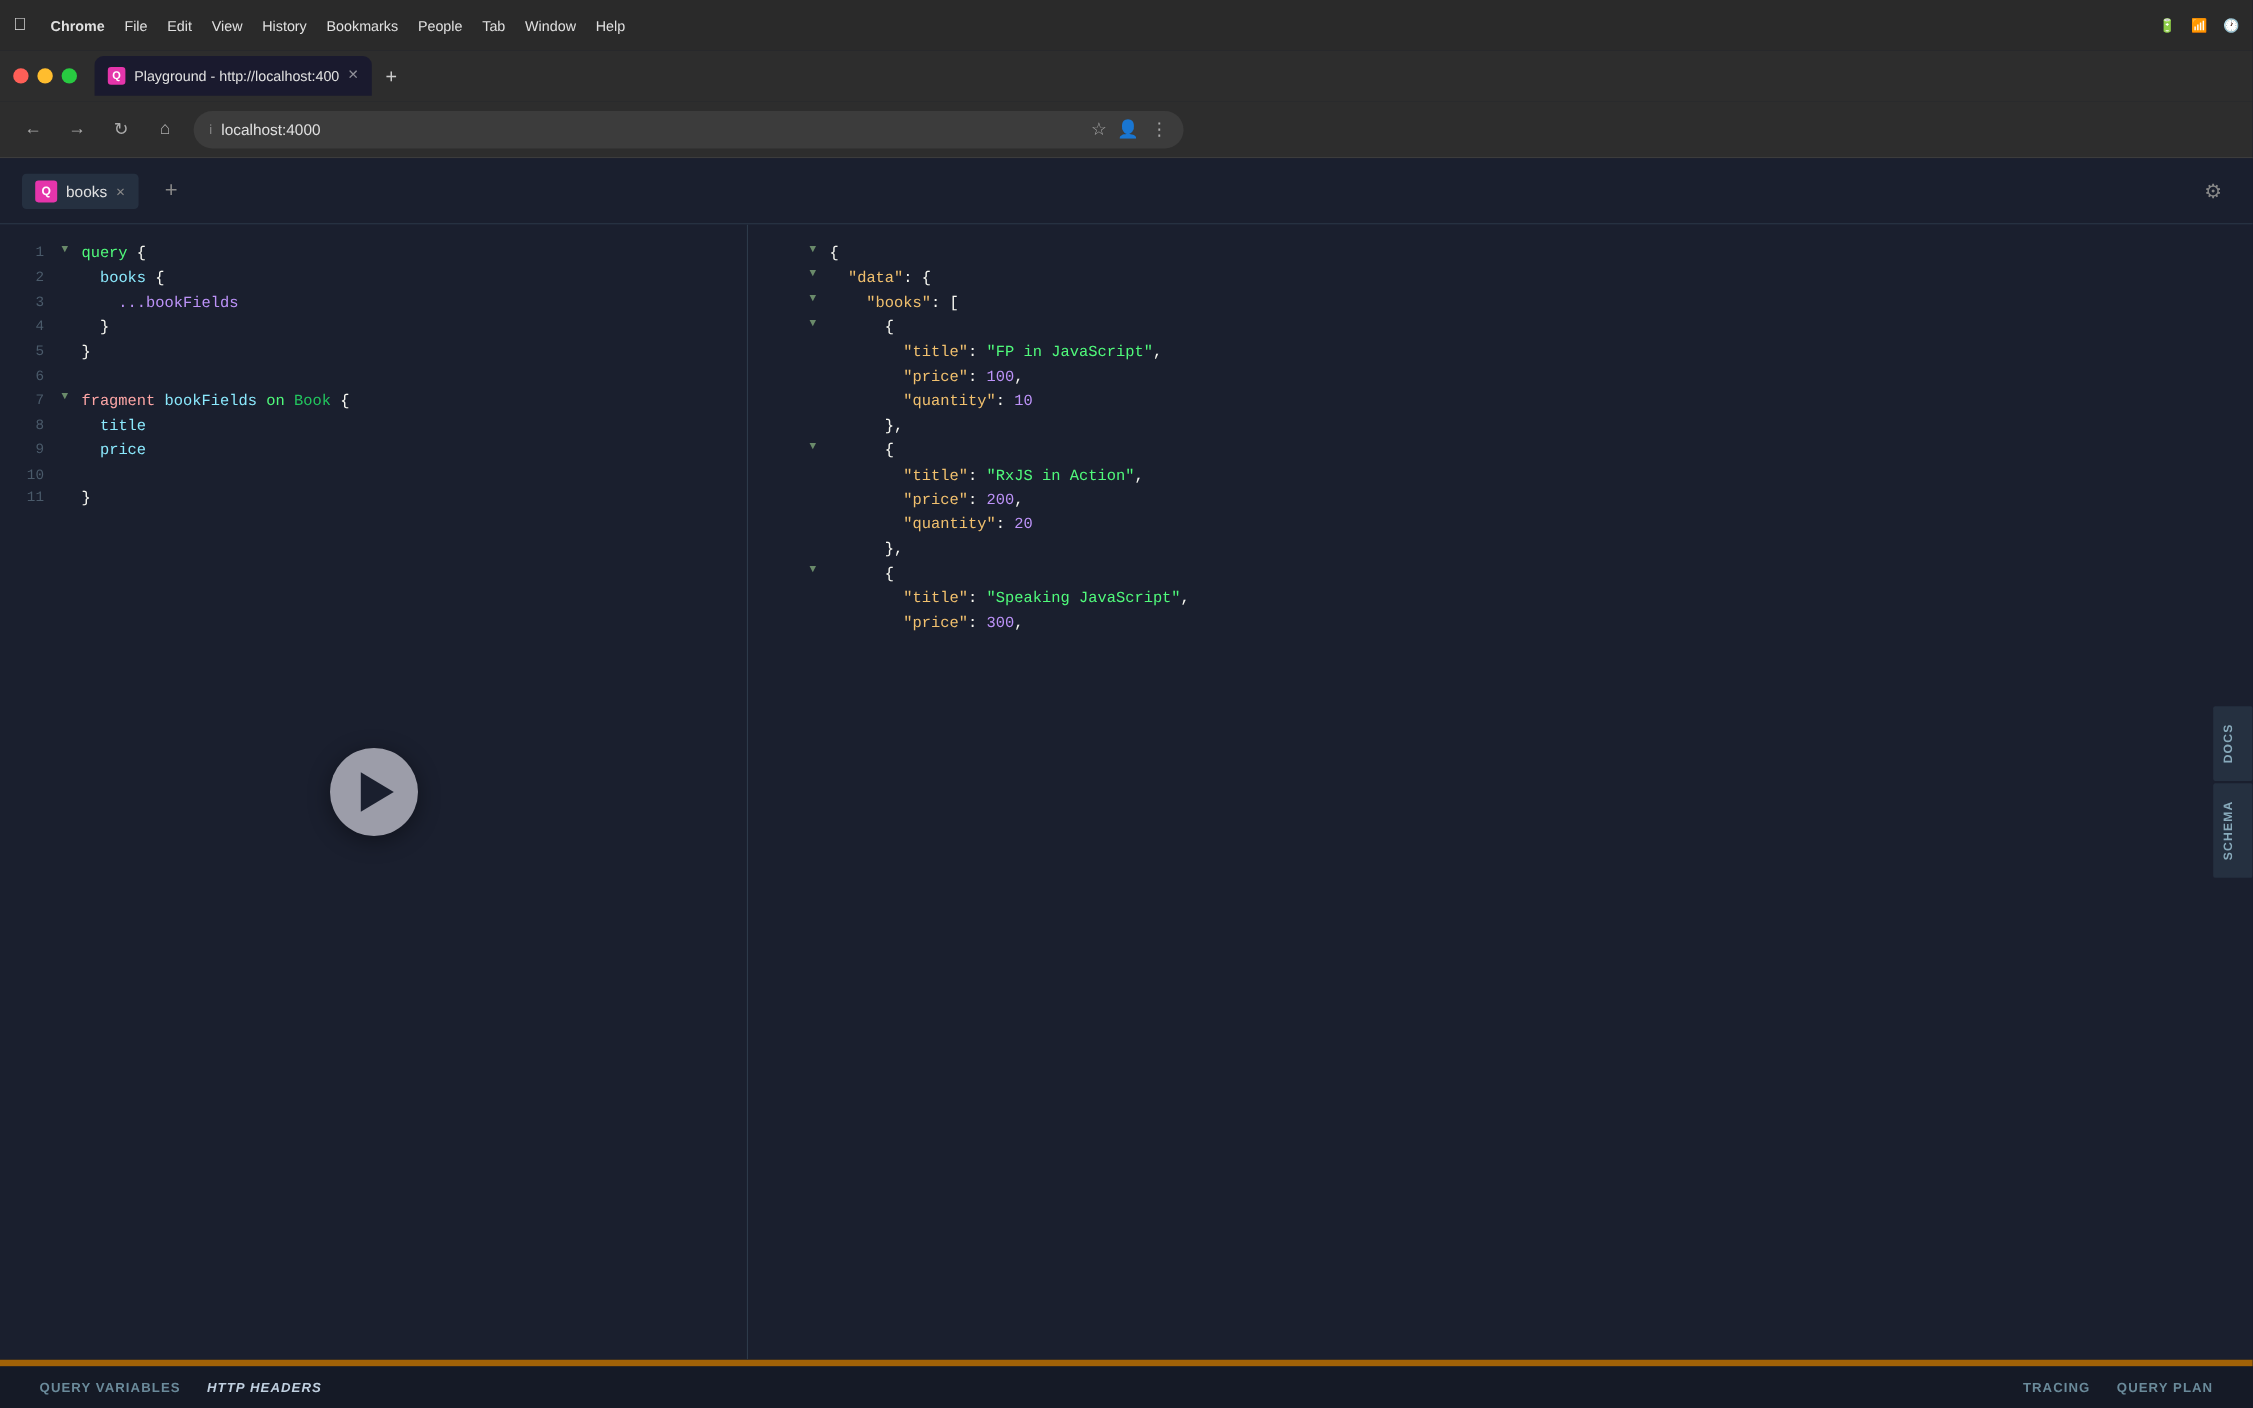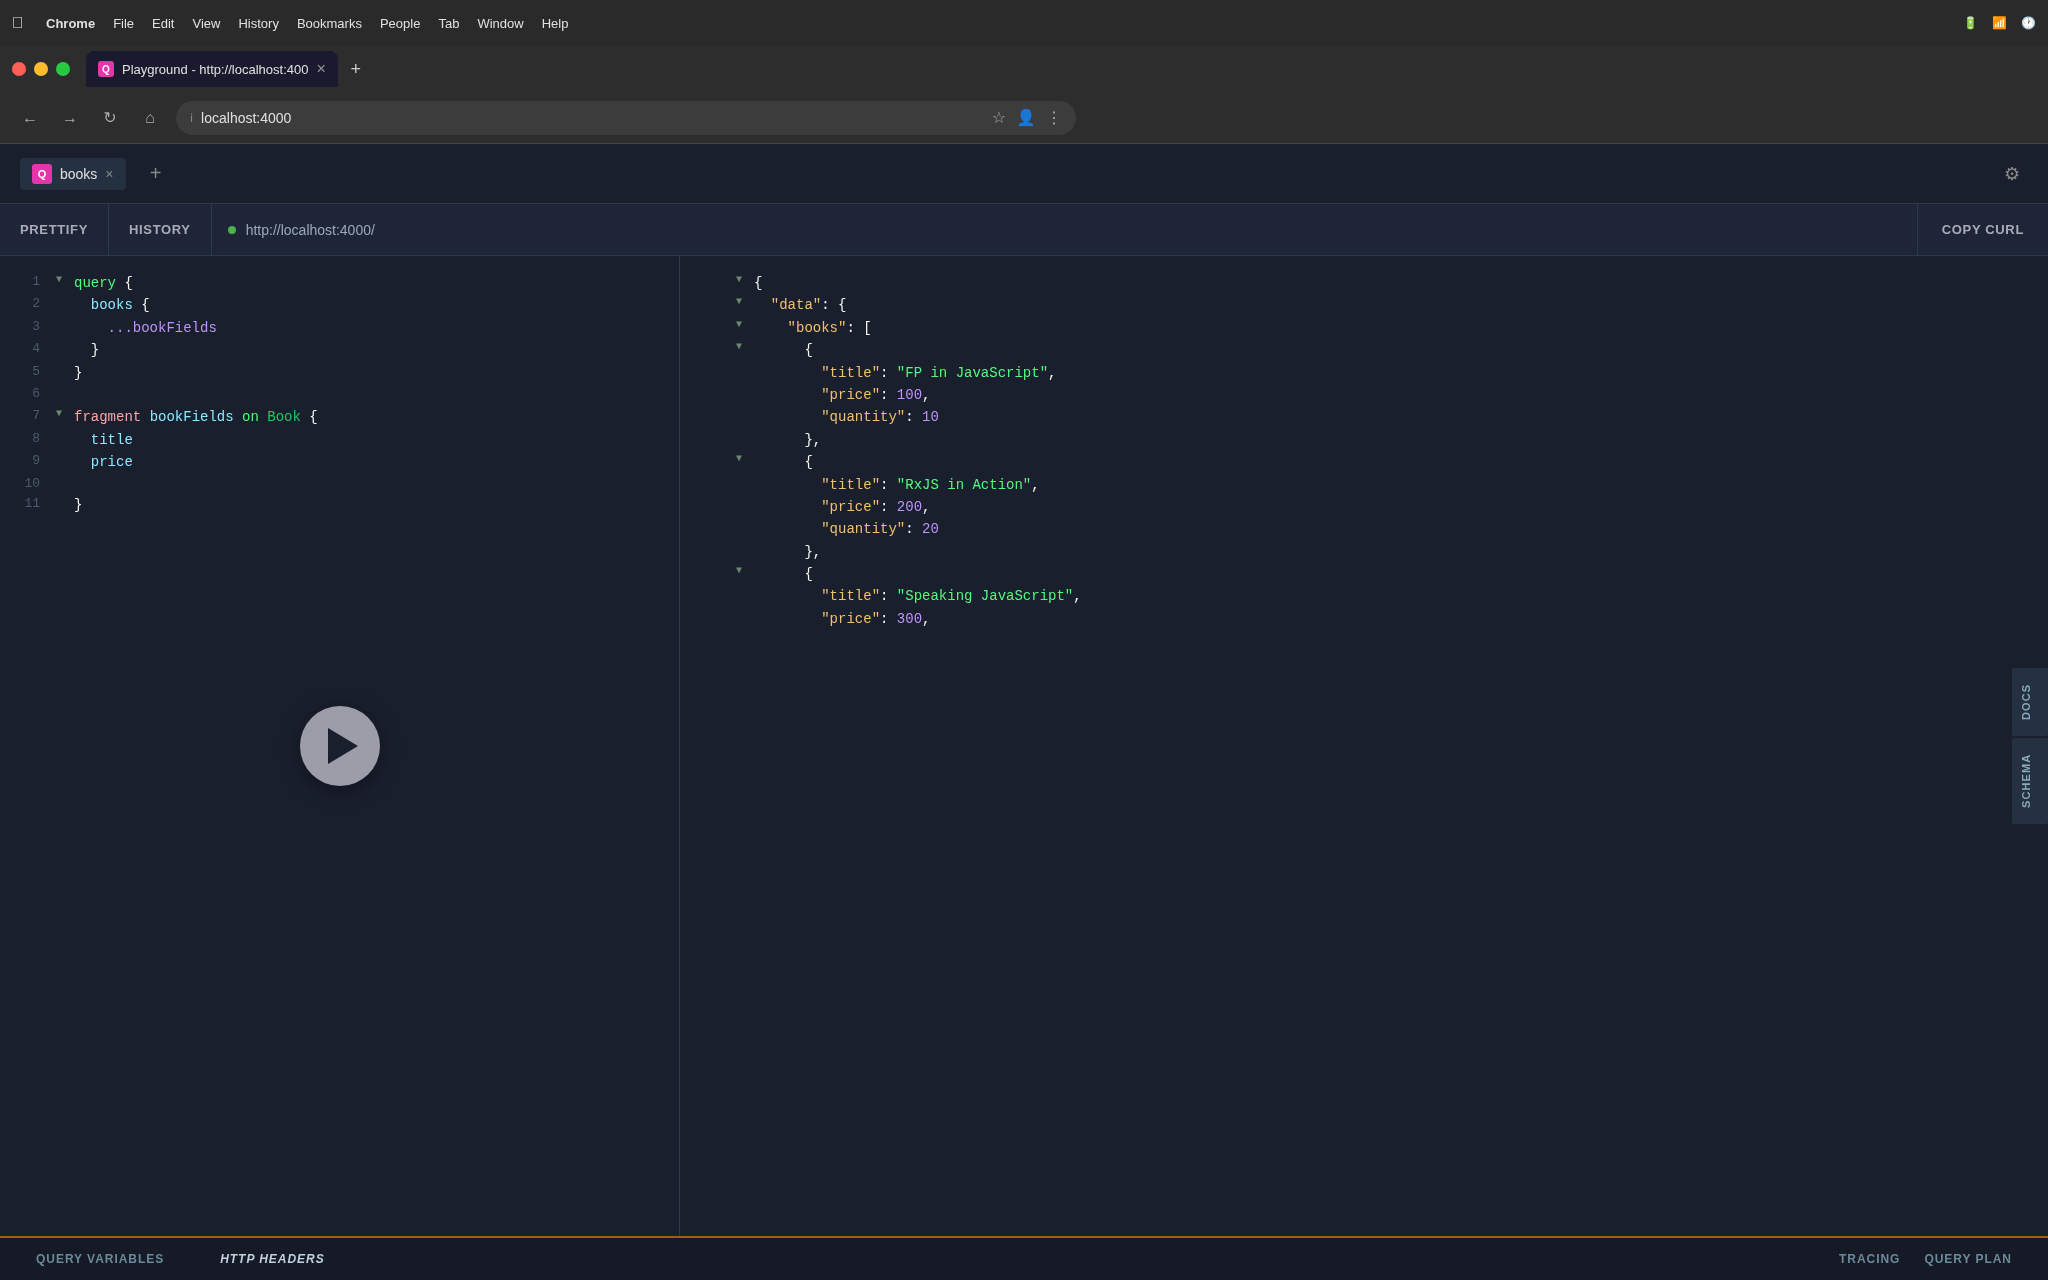--- a/index.html
+++ b/index.html
@@ -284,22 +284,21 @@
       border-radius: 2px;
     }
 
     
     .bottom-bar {
       height: 44px;
       background: #151a26;
       display: flex;
       align-items: center;
       padding: 0 24px;
-      border-top: 2px solid #a16207;
-      gap: 32px;
+      border-top: 6px solid #a16207;
     }
     .bottom-btn {
       font-size: 12px;
       font-weight: 600;
       letter-spacing: 0.08em;
       color: #6a8a9a;
       cursor: pointer;
       padding: 0 12px;
     }
     .bottom-btn.active { color: #c0d0e0; font-style: italic; }
@@ -362,29 +361,20 @@
   <div class="playground-toolbar">
     <div class="tab-pill">
       <div class="tab-pill-icon">Q</div>
       <span>books</span>
       <span class="tab-pill-close">×</span>
     </div>
     <div class="add-tab-btn">+</div>
     <div class="settings-btn">⚙</div>
   </div>
 
-  <div class="query-bar">
-    <div class="query-bar-btn">PRETTIFY</div>
-    <div class="query-bar-btn">HISTORY</div>
-    <div class="url-bar">
-      <div class="url-dot"></div>
-      <span class="url-text">http://localhost:4000/</span>
-    </div>
-    <div class="copy-curl-btn">COPY CURL</div>
-  </div>
 
   <div class="editor-area">
 
     <div class="left-panel">
       <div class="code-editor">
 
         <div class="code-line">
           <span class="line-num">1</span>
           <span class="line-arrow">▼</span>
           <span class="code-content"><span class="kw-query">query</span> <span class="brace">{</span></span>

